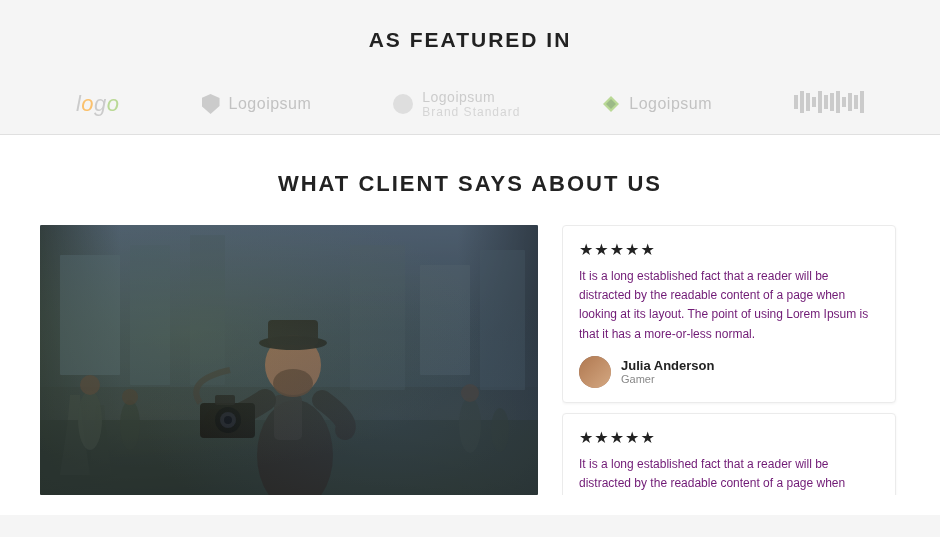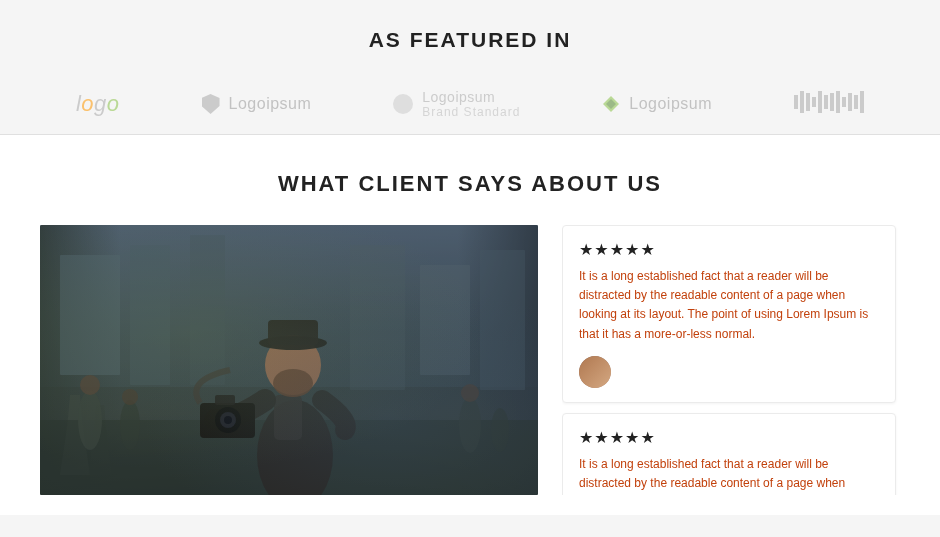--- a/index.html
+++ b/index.html
@@ -243,21 +243,21 @@
       box-shadow: 0 1px 3px rgba(0,0,0,0.05);
     }
     .stars {
       color: #222;
       font-size: 16px;
       letter-spacing: 1px;
       margin-bottom: 8px;
     }
     .review-text {
       font-size: 12px;
-      color: #c2410c;
+      color: #701a75;
       line-height: 1.6;
       margin-bottom: 12px;
     }
     .reviewer-info {
       display: flex;
       align-items: center;
       gap: 10px;
     }
     .reviewer-avatar {
       width: 32px;
@@ -424,20 +424,24 @@
 
     <div class="reviews-panel">
 
       <div class="review-card">
         <div class="stars">★★★★★</div>
         <p class="review-text">It is a long established fact that a reader will be distracted by the readable content of a page when looking at its layout. The point of using Lorem Ipsum is that it has a more-or-less normal.</p>
         <div class="reviewer-info">
           <div class="reviewer-avatar">
             <div class="avatar-img"></div>
           </div>
+          <div class="reviewer-details">
+            <span class="reviewer-name">Julia Anderson</span>
+            <span class="reviewer-role">Gamer</span>
+          </div>
         </div>
       </div>
 
       <div class="review-card">
         <div class="stars">★★★★★</div>
         <p class="review-text">It is a long established fact that a reader will be distracted by the readable content of a page when looking at its layout. The point of using Lorem Ipsum is that it has a more-or-less normal.</p>
 
       </div>
 
     </div>

